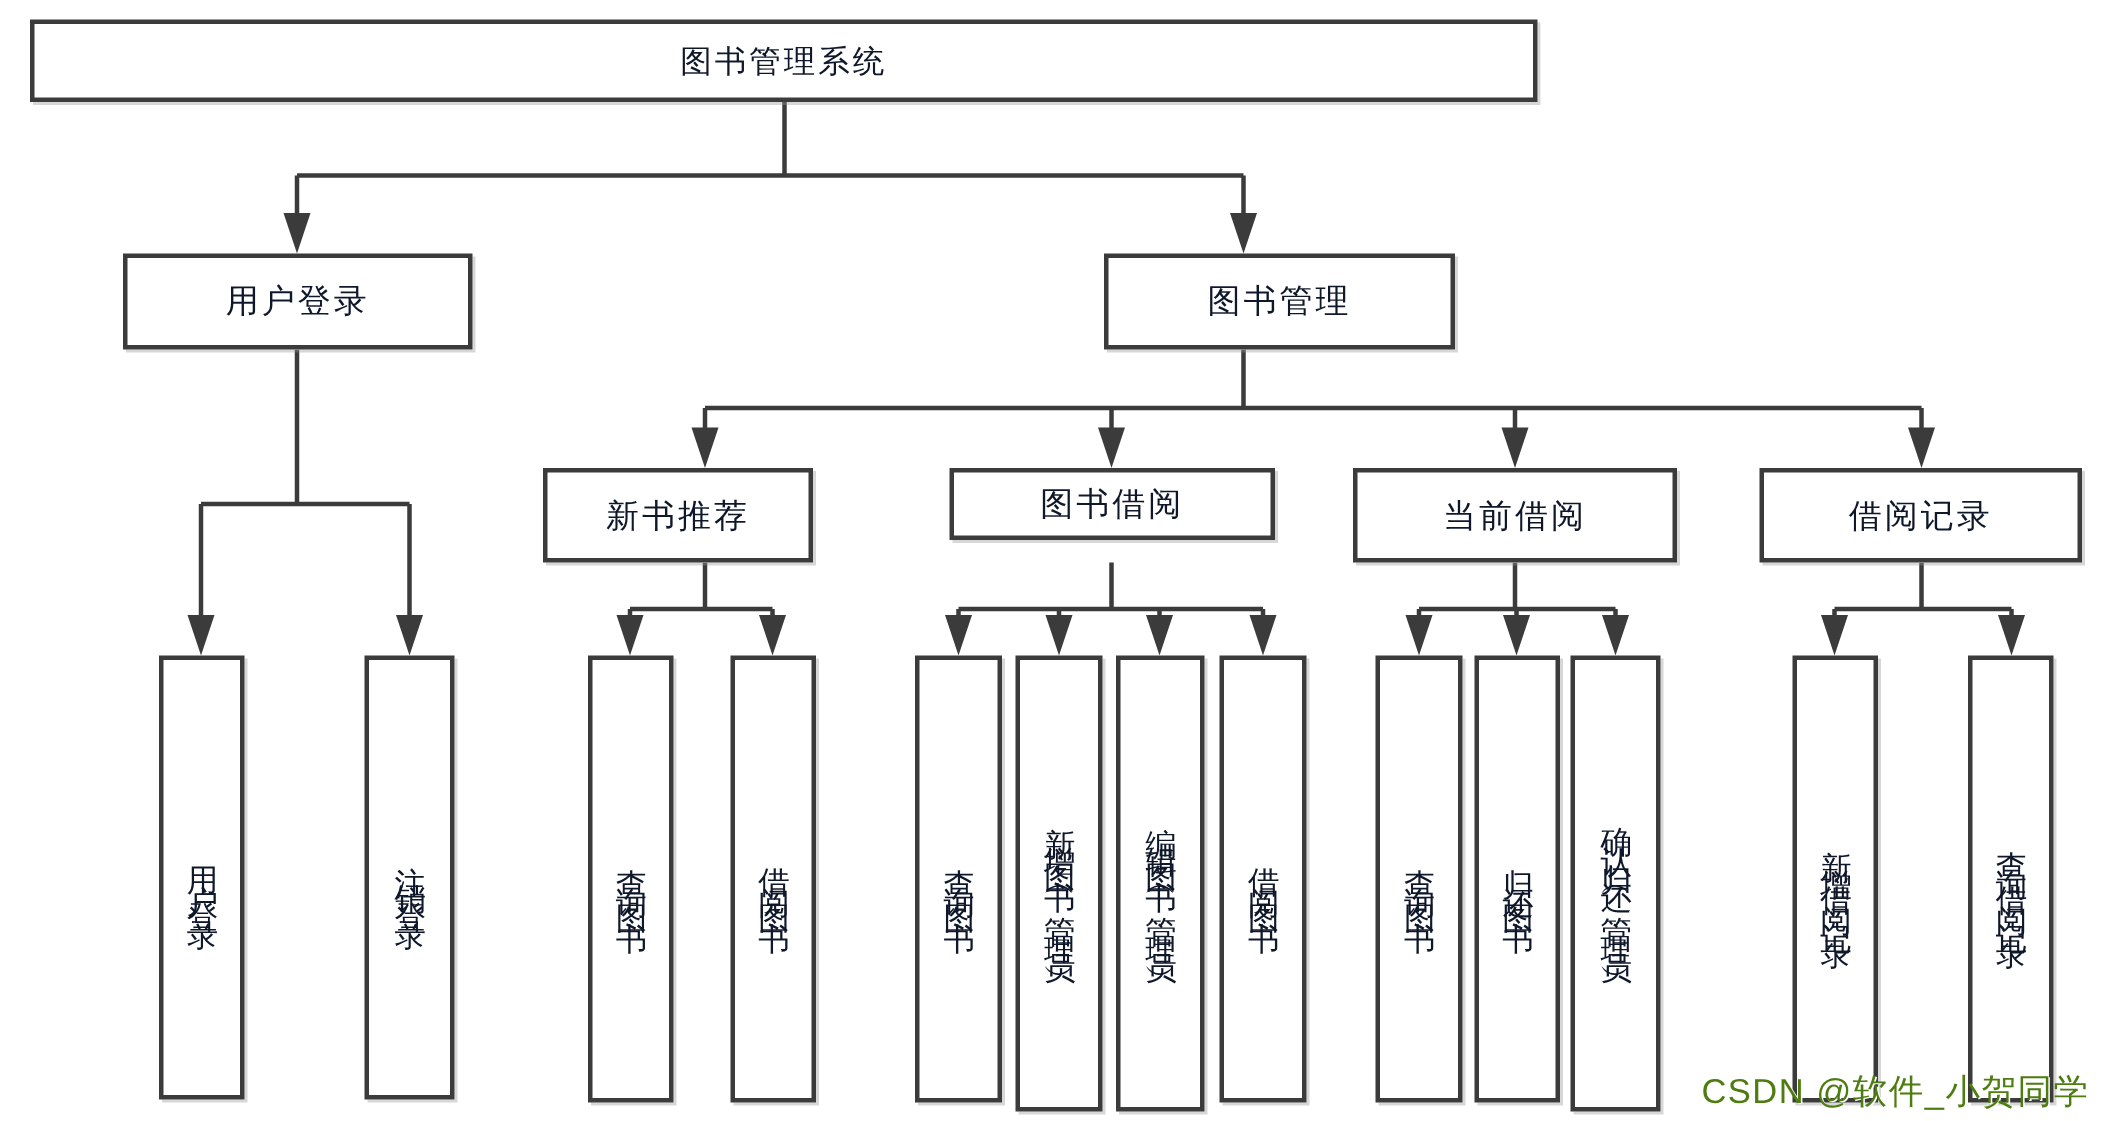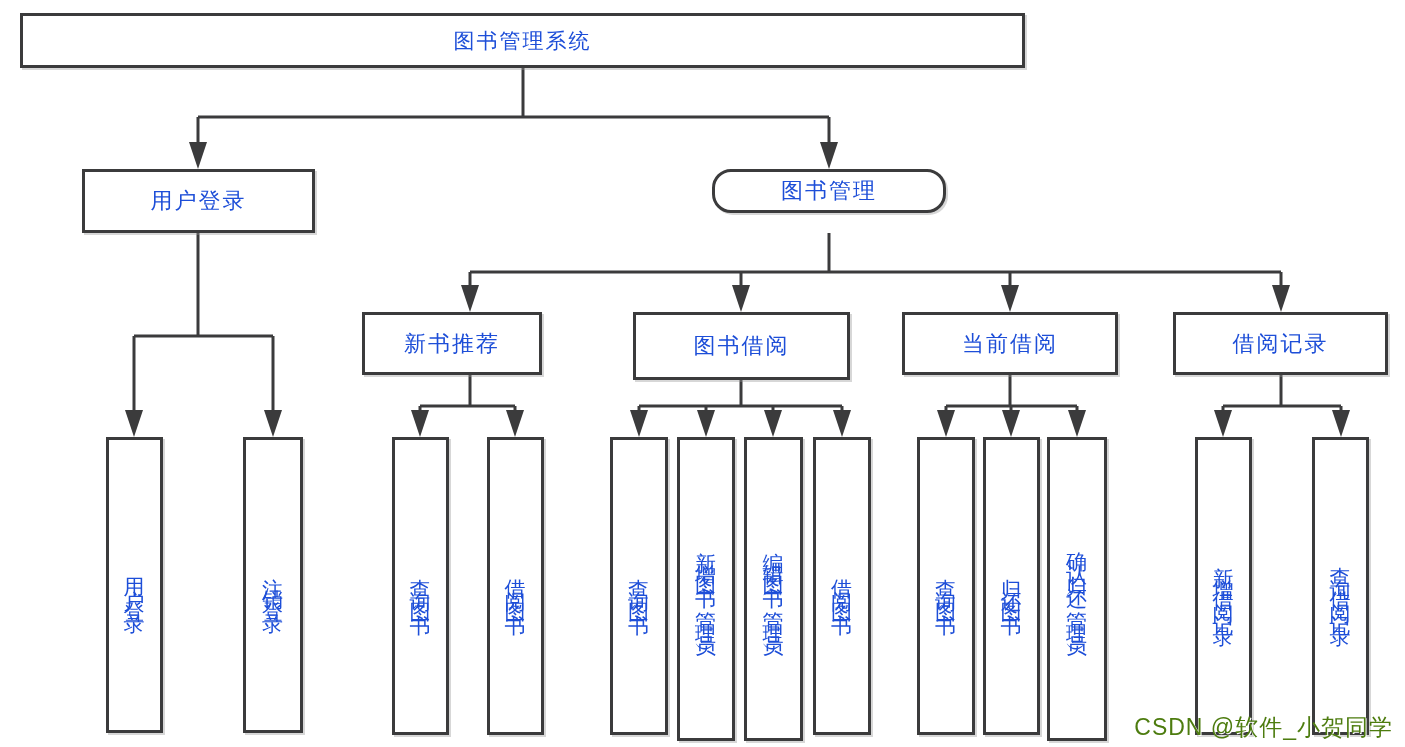--- a/index.html
+++ b/index.html
@@ -19,21 +19,21 @@
     position: absolute;
     left: 0; top: 0;
     width: 1405px;
     height: 747px;
   }
   .node {
     position: absolute;
     box-sizing: border-box;
     background: #ffffff;
     border: 3px solid #3b3b3c;
-    color: #1d4ed8;
+    color: #0f172a;
     display: flex;
     align-items: center;
     justify-content: center;
     box-shadow: 2px 2px 0 rgba(150,150,150,0.38);
   }
   .node.h {
     font-size: 22px;
     letter-spacing: 2px;
     white-space: nowrap;
   }
@@ -53,23 +53,23 @@
     font-size: 23px;
     letter-spacing: 1px;
     color: #4d7c0f;
     text-shadow: 1px 1px 0 #ffffff;
     white-space: nowrap;
     z-index: 5;
   }
   
   .n-root          { left: 20px;   top: 13px;  width: 1005px; height: 55px; }
   .n-user-login    { left: 82px;   top: 169px; width: 233px;  height: 64px; }
-  .n-book-mgmt     { left: 712px;  top: 169px; width: 234px;  height: 44px; border-radius: 19px; }
+  .n-book-mgmt     { left: 736px;  top: 169px; width: 234px;  height: 64px; }
   .n-new-book-rec  { left: 362px;  top: 312px; width: 180px;  height: 63px; }
-  .n-book-borrow   { left: 633px;  top: 312px; width: 217px;  height: 68px; }
+  .n-book-borrow   { left: 633px;  top: 312px; width: 217px;  height: 48px; }
   .n-current-borrow{ left: 902px;  top: 312px; width: 216px;  height: 63px; }
   .n-borrow-record { left: 1173px; top: 312px; width: 215px;  height: 63px; align-items: center; }
   .n-leaf-user-login { left: 106px;  top: 437px; width: 57px; height: 296px; }
   .n-leaf-logout     { left: 243px;  top: 437px; width: 60px; height: 296px; }
   .n-rec-query       { left: 392px;  top: 437px; width: 57px; height: 298px; }
   .n-rec-borrow      { left: 487px;  top: 437px; width: 57px; height: 298px; }
   .n-bb-query        { left: 610px;  top: 437px; width: 58px; height: 298px; }
   .n-bb-add          { left: 677px;  top: 437px; width: 58px; height: 304px; letter-spacing: 10px; }
   .n-bb-edit         { left: 744px;  top: 437px; width: 59px; height: 304px; letter-spacing: 10px; }
   .n-bb-borrow       { left: 813px;  top: 437px; width: 58px; height: 298px; }

